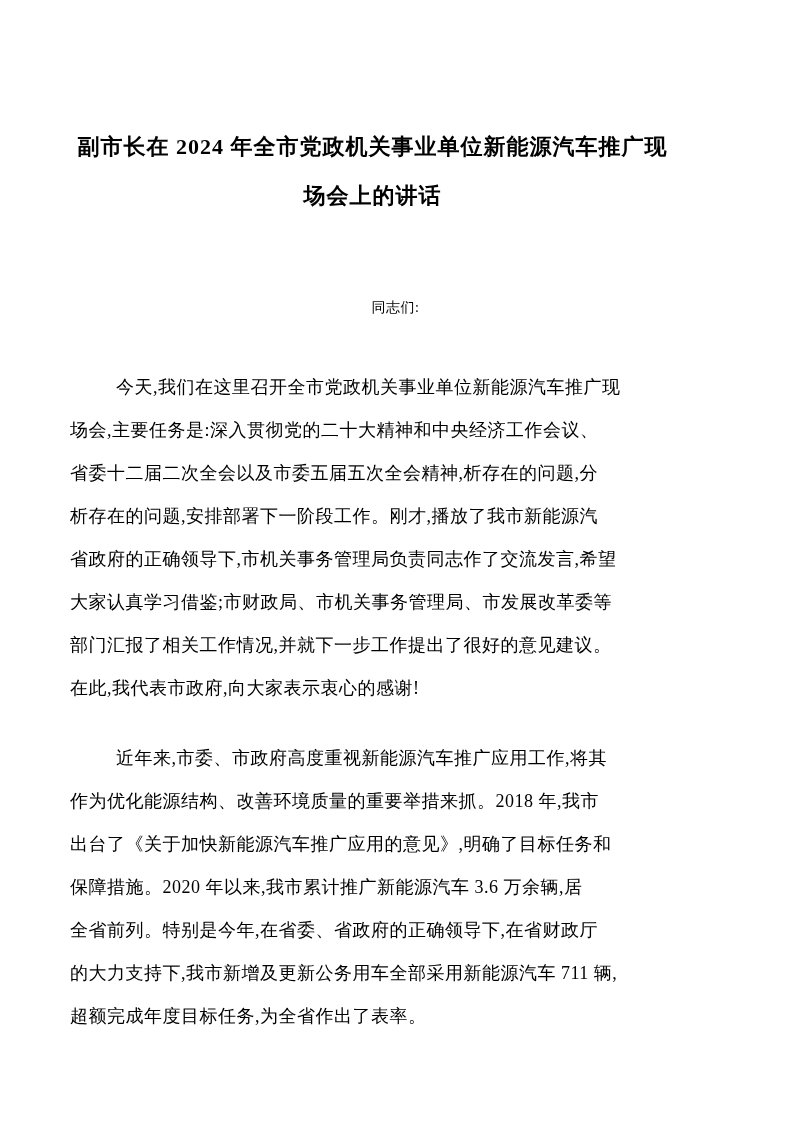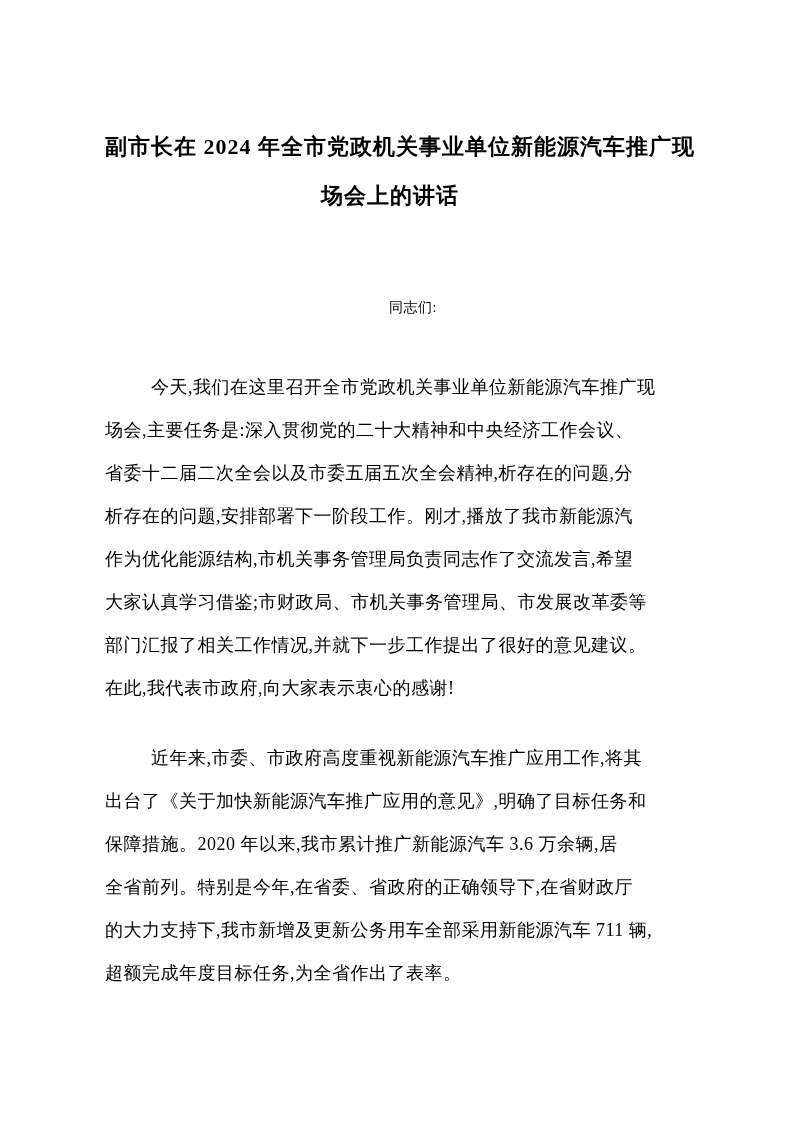--- a/index.html
+++ b/index.html
@@ -12,21 +12,21 @@
     width: 793px;
     height: 1122px;
     background: #ffffff;
     color: #000000;
     font-family: "Liberation Serif", "DejaVu Serif", serif;
     overflow: hidden;
     box-sizing: border-box;
   }
   .content {
     box-sizing: border-box;
-    padding: 122px 118px 0 105px; 
+    padding: 122px 118px 0 70px; 
     width: 100%;
   }
   .title {
     font-size: 22px;
     font-weight: 700;
     line-height: 49px;
     text-align: center;
     letter-spacing: 1px;
     margin: 0;
   }
@@ -68,28 +68,29 @@
       <div class="title-line">场会上的讲话</div>
     </h1>
 
     <div class="greeting">同志们:</div>
 
     <div class="paragraph para-2">
       <div class="body-line first">今天,我们在这里召开全市党政机关事业单位新能源汽车推广现</div>
       <div class="body-line">场会,主要任务是:深入贯彻党的二十大精神和中央经济工作会议、</div>
       <div class="body-line">省委十二届二次全会以及市委五届五次全会精神,析存在的问题,分</div>
       <div class="body-line">析存在的问题,安排部署下一阶段工作。刚才,播放了我市新能源汽</div>
-      <div class="body-line">作为优化能源结构,市机关事务管理局负责同志作了交流发言,希望</div>
+      <div class="body-line">省政府的正确领导下,市机关事务管理局负责同志作了交流发言,希望</div>
       <div class="body-line">大家认真学习借鉴;市财政局、市机关事务管理局、市发展改革委等</div>
       <div class="body-line">部门汇报了相关工作情况,并就下一步工作提出了很好的意见建议。</div>
       <div class="body-line">在此,我代表市政府,向大家表示衷心的感谢!</div>
     </div>
 
     <div class="paragraph para-3">
       <div class="body-line first">近年来,市委、市政府高度重视新能源汽车推广应用工作,将其</div>
+      <div class="body-line">作为优化能源结构、改善环境质量的重要举措来抓。2018 年,我市</div>
       <div class="body-line">出台了《关于加快新能源汽车推广应用的意见》,明确了目标任务和</div>
       <div class="body-line">保障措施。2020 年以来,我市累计推广新能源汽车 3.6 万余辆,居</div>
       <div class="body-line">全省前列。特别是今年,在省委、省政府的正确领导下,在省财政厅</div>
       <div class="body-line">的大力支持下,我市新增及更新公务用车全部采用新能源汽车 711 辆,</div>
       <div class="body-line">超额完成年度目标任务,为全省作出了表率。</div>
     </div>
 
   </div>
 </div>
 

